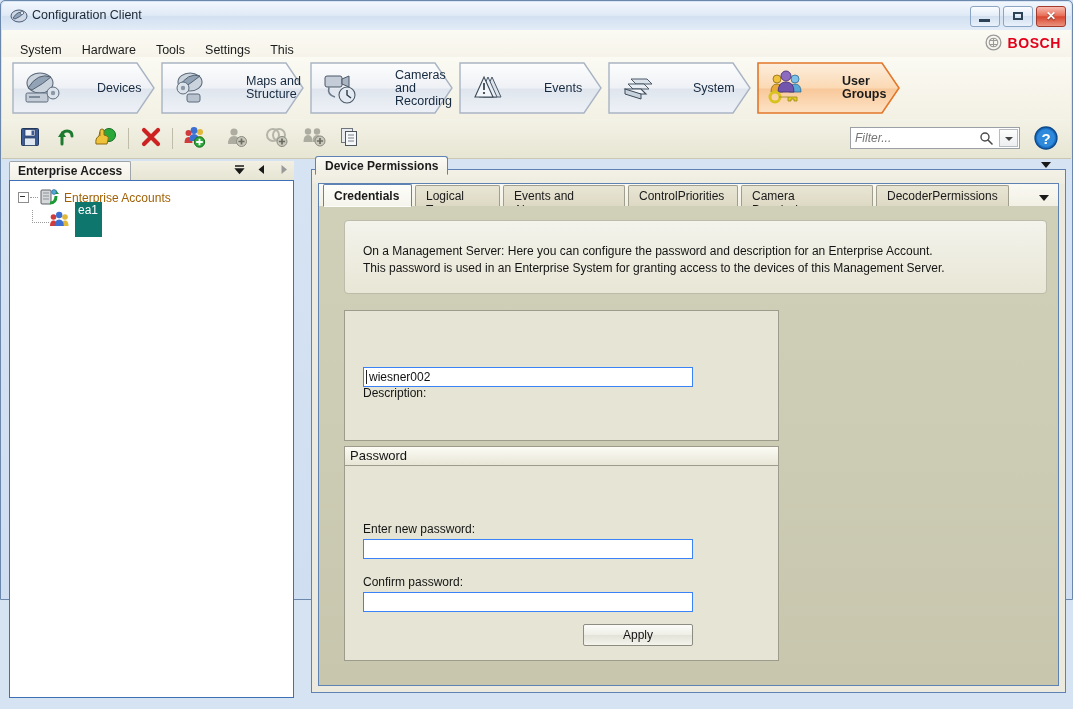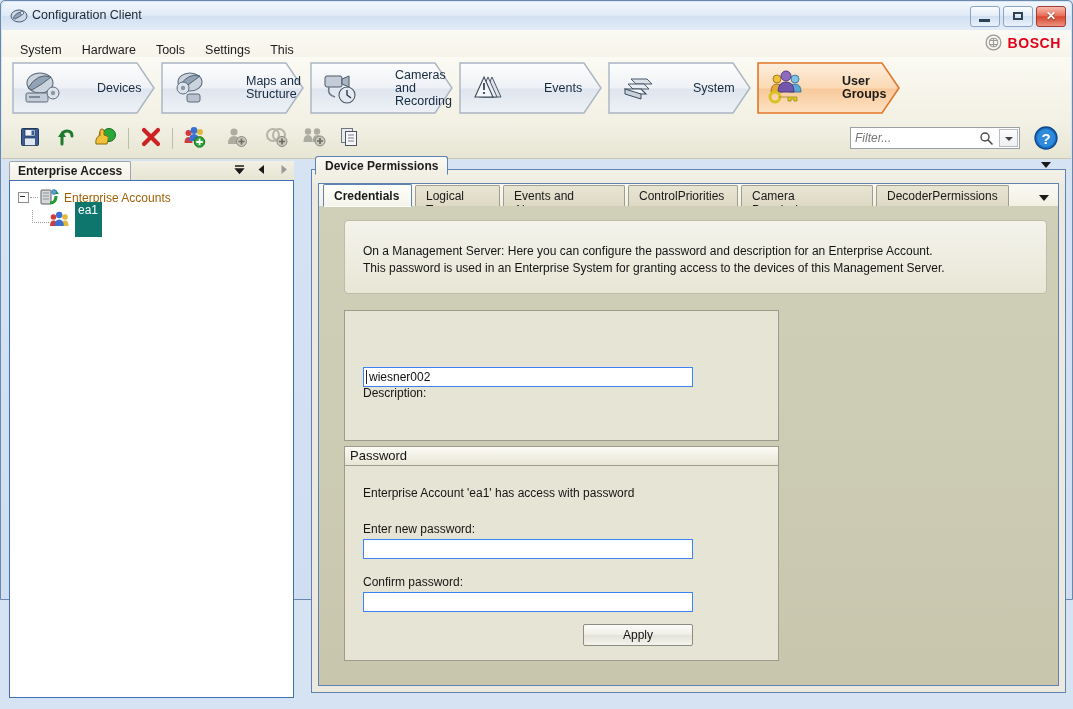--- a/index.html
+++ b/index.html
@@ -646,21 +646,20 @@
           <div class="lbl" style="left:18px;top:39px;margin-top:36px;">Description:</div>
           <div class="tinput" style="left:18px;top:56px;width:330px;">
             <span class="caret"></span>
             <input type="text" style="padding-left: 5px;" value="wiesner002">
           </div>
         </div>
 
         <div class="groupbox" style="left:25px;top:240px;width:435px;height:215px;">
           <div class="gb-title">Password</div>
 
-          <div class="lbl" style="left:18px;top:39px;">Enterprise Account 'ea1' has access with password</div>
 
           <div class="lbl" style="left:18px;top:75px;">Enter new password:</div>
           <div class="tinput" style="left:18px;top:92px;width:330px;">
             <input type="password" value="" style="">
           </div>
 
           <div class="lbl" style="left:18px;top:128px;">Confirm password:</div>
           <div class="tinput" style="left:18px;top:145px;width:330px;">
             <input type="password" value="" style="">
           </div>

